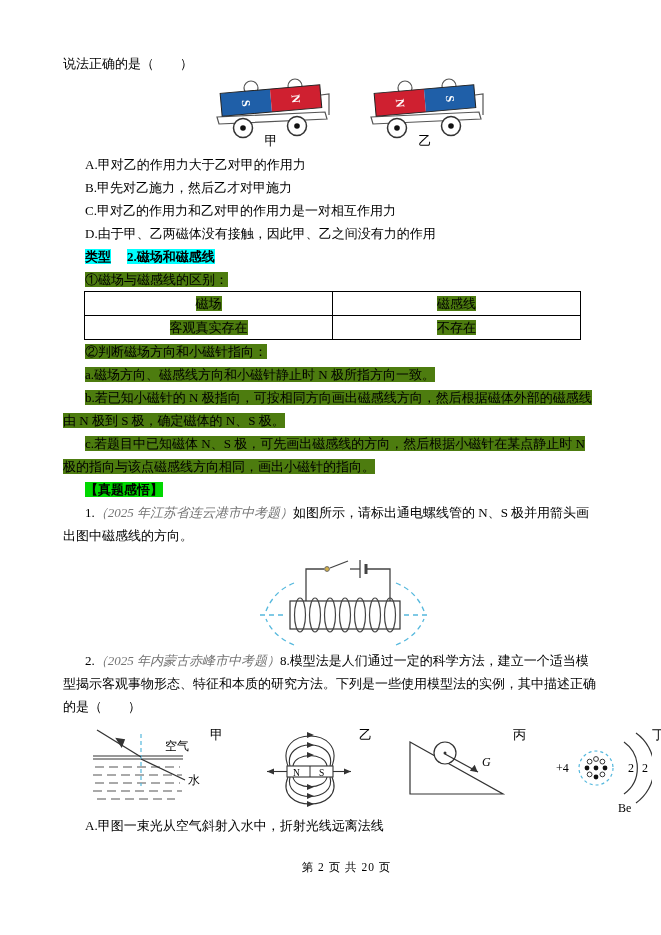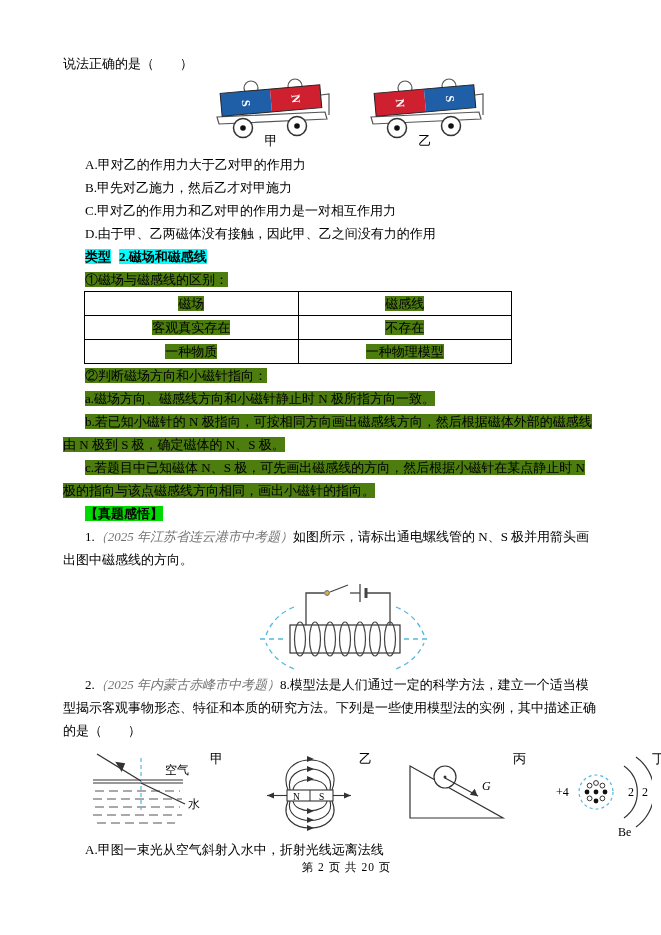--- a/index.html
+++ b/index.html
@@ -10,25 +10,25 @@
     font-size:13px;
   }
   .page { position:relative; width:661px; height:935px; overflow:hidden; background:#fff; }
   .content { padding:52px 62px 0 63px; }
   p { margin:0; line-height:23px; }
   .indent1 { text-indent:22px; }
   .hl-y { background:#4d7c0f; }
   .badge-green { background:#00d800; font-weight:bold; }
   .heading-line { line-height:23px; font-weight:bold; }
   .heading-line .seg { background:#00ffff; }
-  .heading-line .seg + .seg { margin-left:8px; }
+  .heading-line .seg + .seg { margin-left:16px; }
   .blue-src { color:#737373; font-style:italic; }
   .carts-row { display:flex; gap:36px; margin:2px 0 6px 150px; }
   .cmp-table {
-    border-collapse:collapse; margin:0 0 0 21px; width:428px;
+    border-collapse:collapse; margin:0 0 0 21px; width:497px;
     table-layout:fixed;
   }
   .cmp-table td {
     border:1px solid #000; text-align:center; height:24px; padding:0;
     font-size:13px;
   }
   .solenoid-wrap { margin:8px 0 0 197px; height:94px; }
   .figs-row { display:flex; align-items:flex-end; gap:26px; margin:8px 0 0 22px; }
   .fig-block { display:flex; flex-direction:row; }
   .fig-label { line-height:18px; font-size:13px; text-align:center; }
@@ -99,24 +99,20 @@
 
     <table class="cmp-table">
       <tbody>
           <tr>
         <td><span class="hl-y">磁场</span></td>
         <td><span class="hl-y">磁感线</span></td>
       </tr>
       <tr>
         <td><span class="hl-y">客观真实存在</span></td>
         <td><span class="hl-y">不存在</span></td>
-      </tr>
-      <tr>
-        <td><span class="hl-y">一种物质</span></td>
-        <td><span class="hl-y">一种物理模型</span></td>
       </tr>
     </tbody>
       </table>
 
     <p class="indent1"><span class="hl-y">②判断磁场方向和小磁针指向：</span></p>
     <p class="indent1"><span class="hl-y">a.磁场方向、磁感线方向和小磁针静止时 N 极所指方向一致。</span></p>
     <p class="indent1"><span class="hl-y">b.若已知小磁针的 N 极指向，可按相同方向画出磁感线方向，然后根据磁体外部的磁感线由 N 极到 S 极，确定磁体的 N、S 极。</span></p>
     <p class="indent1"><span class="hl-y">c.若题目中已知磁体 N、S 极，可先画出磁感线的方向，然后根据小磁针在某点静止时 N 极的指向与该点磁感线方向相同，画出小磁针的指向。</span></p>
 
     <p class="indent1"><span class="badge-green">【真题感悟】</span></p>

